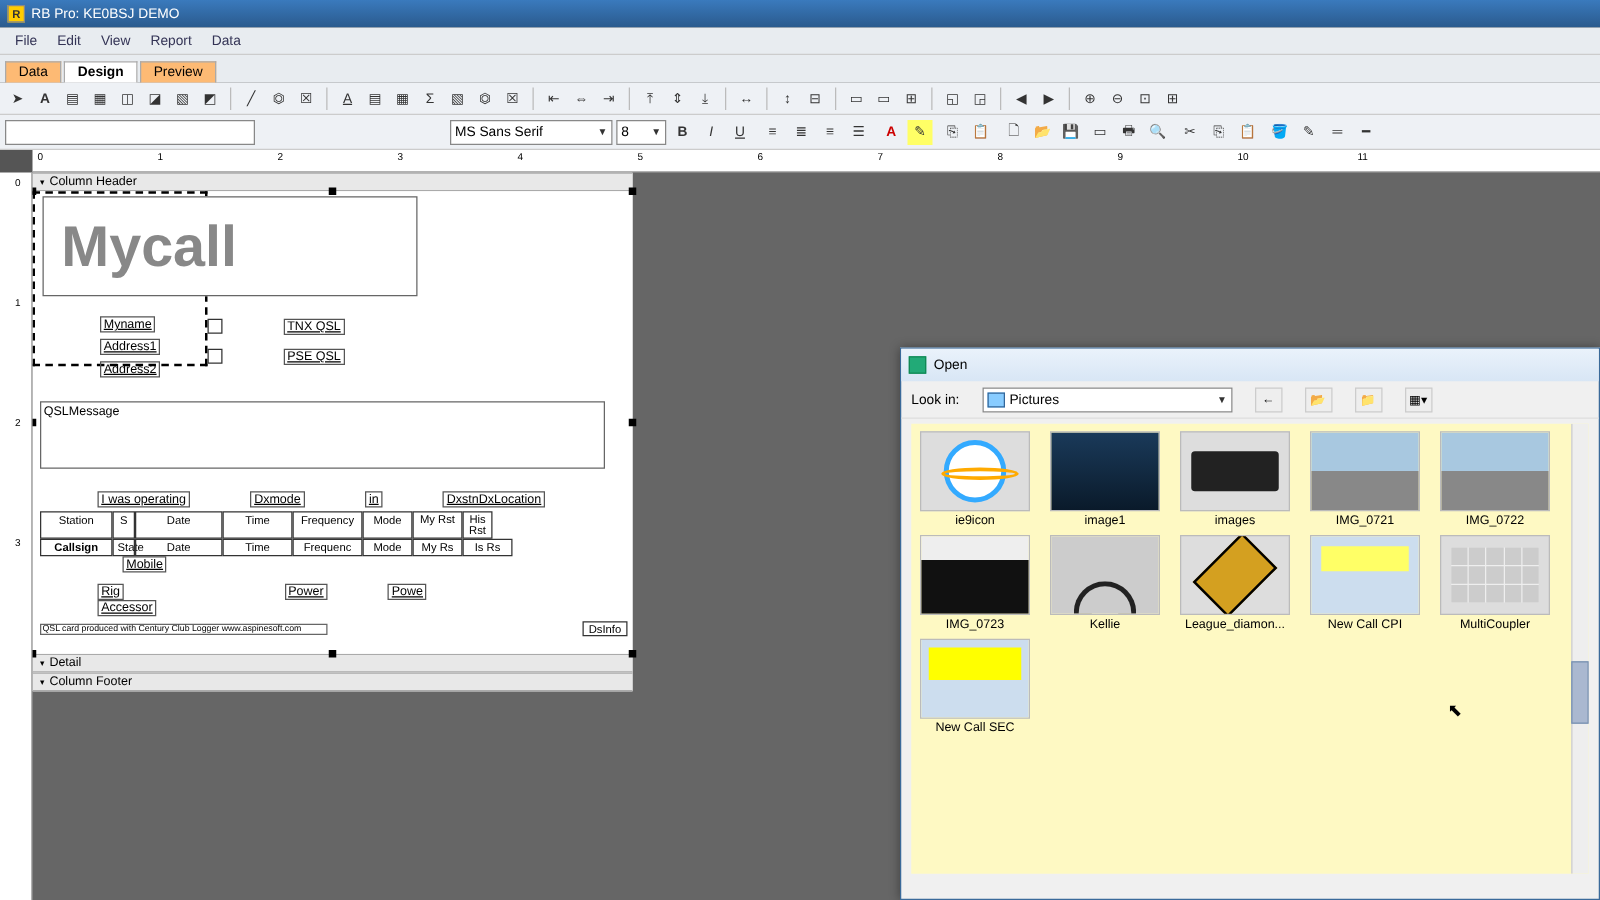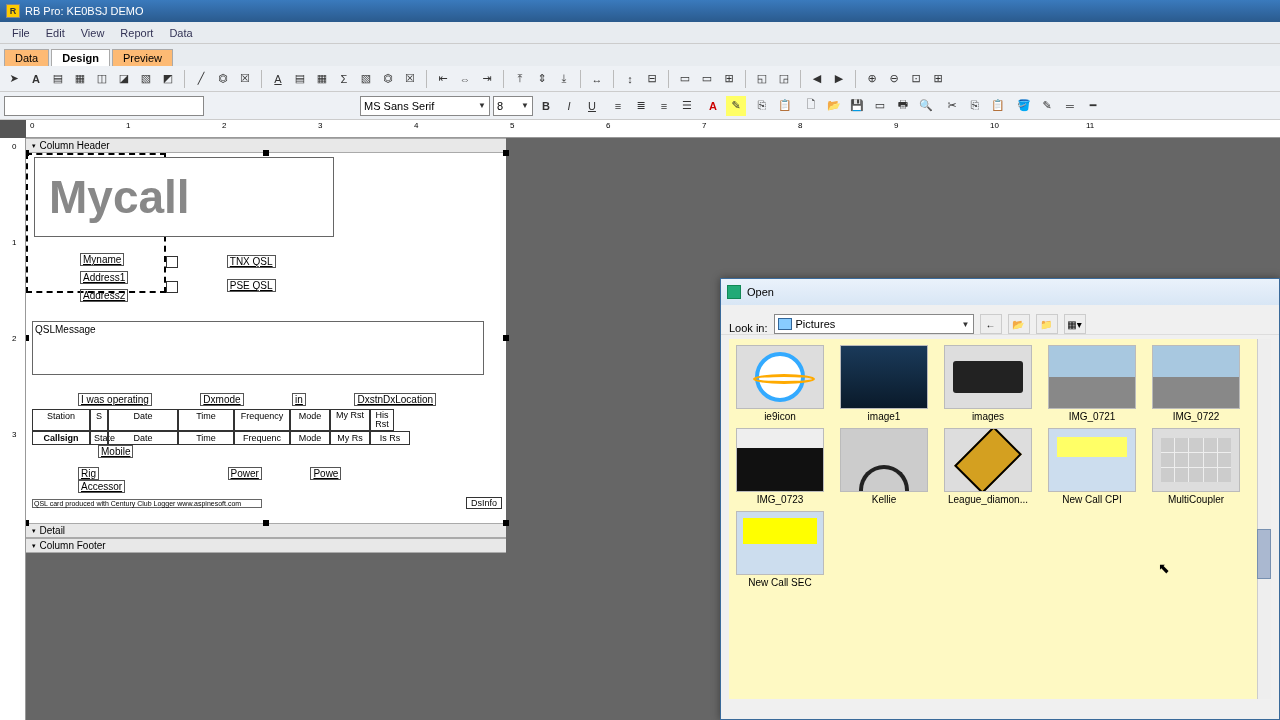--- a/index.html
+++ b/index.html
@@ -45,21 +45,21 @@
 .field { border: 1px solid #555; padding: 0 2px; display:inline-block; font-size:10px; text-decoration: underline; margin-left: 46px;}
 .chk { width: 12px; height: 12px; border: 1px solid #333; display: inline-block; vertical-align: middle; }
 
 .table-row { display:flex; }
 .table-row .cell { border:1px solid #333; font-size:9px; padding:1px 3px; text-align:center; }
 
 
 .dialog { position: absolute; left: 720px; top: 278px; width: 560px; height: 442px; background: #f0f0f0; border: 1px solid #3a6a9a; box-shadow: 0 0 8px rgba(0,0,0,.4); }
 .dialog-title { background: linear-gradient(#eaf2fb,#d8e6f5); height: 26px; display: flex; align-items: center; padding: 0 6px; font-size: 11px; gap:6px;}
 .dialog-title .dicon { width:14px; height:14px; background:#2a7; border:1px solid #185;}
-.lookbar { height: 30px; display: flex; align-items: flex-end; padding: 0 8px; gap: 6px; font-size: 11px; border-bottom:1px solid #ddd;}
+.lookbar { height: 30px; display: flex; align-items: center; padding: 0 8px; gap: 18px; font-size: 11px; border-bottom:1px solid #ddd;}
 .lookin { flex:0 0 auto;}
 .folder-sel { width: 200px; height: 20px; border: 1px solid #888; background: #fff; display:flex; align-items:center; padding:0 3px; gap:4px; justify-content:space-between;}
 .navbtn { width:22px; height:20px; border:1px solid #ccc; background:#eee; display:flex; align-items:center; justify-content:center; font-size:10px;}
 .file-area { background: #fef9c3; margin: 4px 8px; height: 360px; overflow: auto; display: flex; flex-wrap: wrap; align-content: flex-start; gap: 6px 14px; padding: 6px; position:relative;}
 .thumb { width: 90px; display: flex; flex-direction: column; align-items: center; font-size: 10px; gap: 2px; text-align:center; }
 .thumb .img { width: 88px; height: 64px; border: 1px solid #bbb; background: #ddd; display:flex; align-items:center; justify-content:center; overflow:hidden;}
 .file-scroll { position:absolute; right:0; top:0; width:14px; height:100%; background:#eee; border-left:1px solid #ccc;}
 .scroll-thumb { position:absolute; right:0; width:14px; background:#aab8d0; border:1px solid #7790b0;}
 .cursor { position:absolute; left:1158px; top:560px; font-size:14px; color:#000; pointer-events:none; }
 </style>

